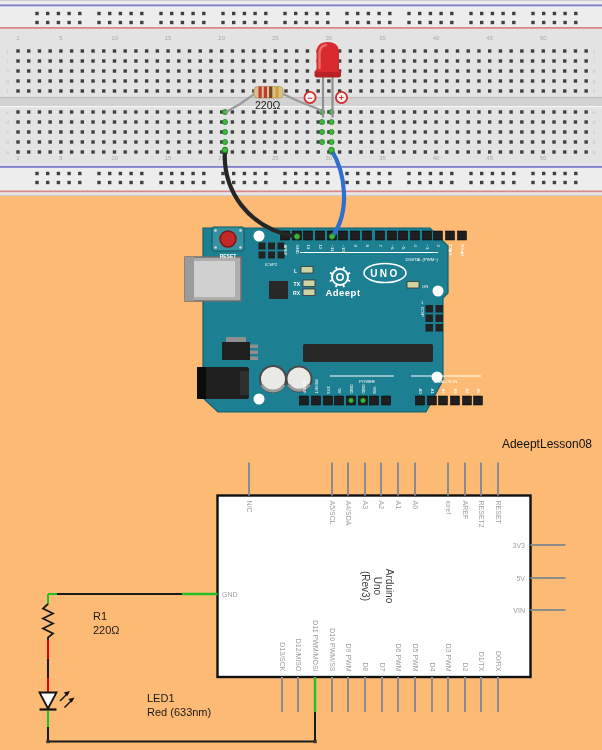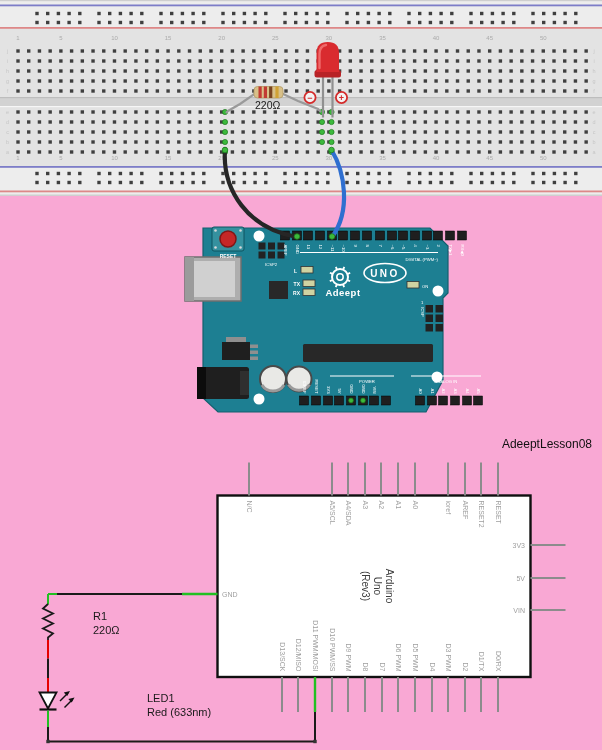--- a/index.html
+++ b/index.html
@@ -1,16 +1,16 @@
 <!DOCTYPE html>
 <html><head>
 <meta charset="utf-8">
 <style>
   html,body{margin:0;padding:0;background:#fff;}
-  .stage{position:relative;width:602px;height:750px;background:#f9a8d4;overflow:hidden;}
+  .stage{position:relative;width:602px;height:750px;background:#fdba74;overflow:hidden;}
   text{font-family:"Liberation Sans","DejaVu Sans",sans-serif;}
   .bb-num{fill:#ababab;font-size:6px;}
   .bb-row{fill:#c6c6c6;font-size:5.5px;}
   .bb-val{fill:#1a1a1a;font-size:10.5px;}
   .mark{fill:#d42b2b;font-size:9px;font-weight:bold;}
   .wlab{fill:#ffffff;font-size:4.2px;}
   .wlab5{fill:#ffffff;font-size:5px;font-weight:bold;}
   .brand{fill:#ffffff;font-size:9.5px;font-weight:bold;letter-spacing:.5px;}
   .uno{fill:#ffffff;font-size:10px;font-weight:bold;letter-spacing:2.5px;}
   .pinlab{fill:#9e9e9e;font-size:7px;}

